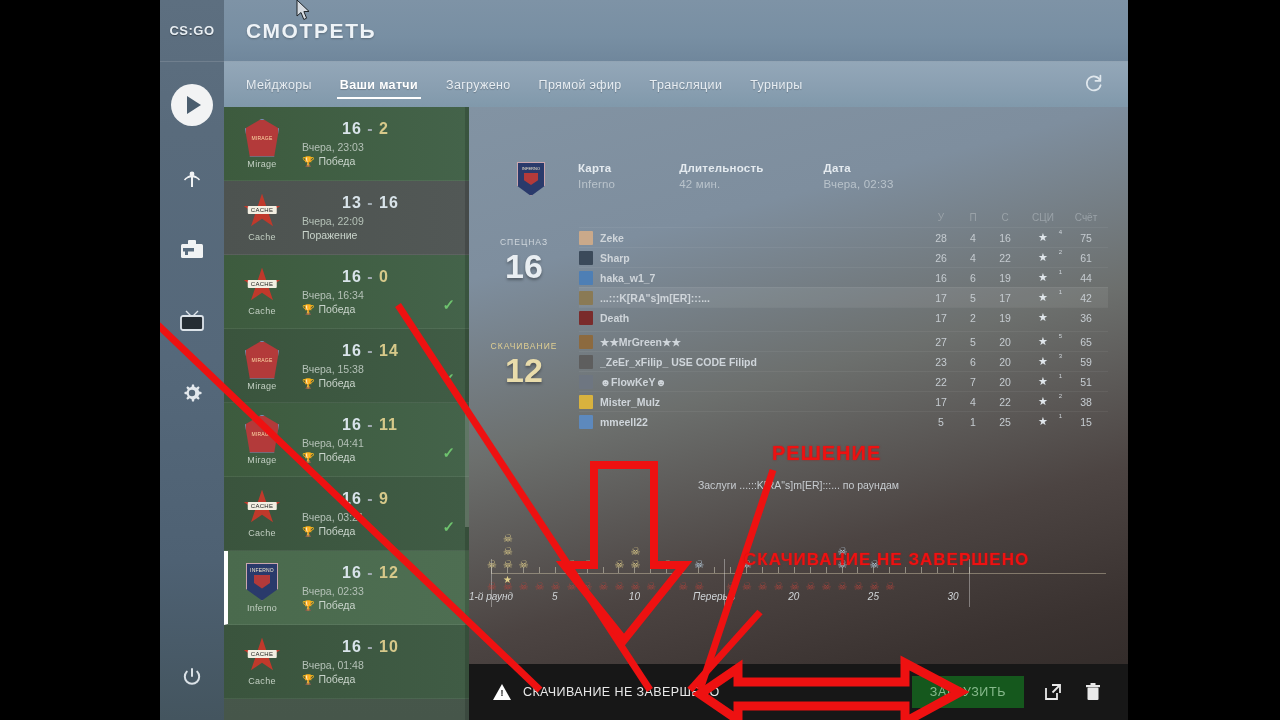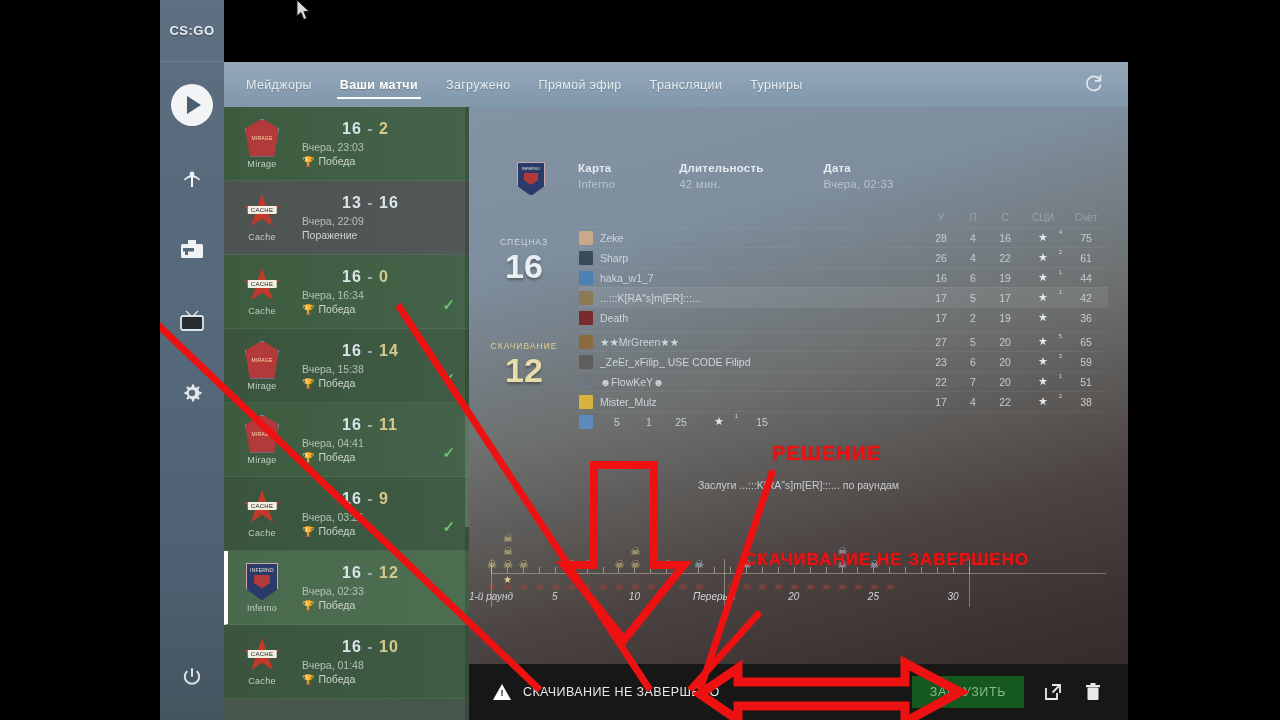--- a/index.html
+++ b/index.html
@@ -135,21 +135,21 @@
   .team-label.t { color: #e0cf93; }
   .team-score { font-size: 34px; font-weight: bold; color: #e9eef2; line-height: 1; margin-top: 2px;
       text-shadow: 0 2px 3px rgba(0,0,0,.35); }
   .team-score.t { color: #e9dcab; position: relative; }
   .team-score.t::before { content:""; position:absolute; left:50%; top:50%; transform:translate(-50%,-50%);
       width: 56px; height: 56px; border-radius:50%; background: rgba(230,220,170,.10); z-index:-1; }
   .players { flex: 1; padding-right: 20px; }
   .prow { display: flex; align-items: center; height: 20px; border-top: 1px solid rgba(255,255,255,.055); }
   .prow.hl { background: rgba(255,255,255,.07); }
   .pav { width: 14px; height: 14px; margin-right: 7px; border-radius: 1px; flex: 0 0 14px; }
-  .pname { flex: 1; font-size: 10.5px; color: #cfd5da; white-space: nowrap; overflow: hidden; text-overflow: ellipsis; }
+  .pname { flex: 1; font-size: 10.5px; color: #cfd5da; white-space: nowrap; overflow: hidden; text-overflow: ellipsis; font-weight: bold; }
   .pstat { font-size: 10.5px; color: #c6ccd1; text-align: center; }
   .pstar { position: relative; color: #dfe5ea; font-size: 11px; }
   .pstar sup { font-size: 6px; position: absolute; top: -2px; right: 2px; color: #cfd5da; }
 
   
   .rounds-title { text-align: center; font-size: 10.5px; color: #c7ccd0; margin-top: 48px; }
   .rounds { margin: 38px 22px 0 22px; position: relative; height: 90px; }
   .axis { position: absolute; left: 0; right: 0; top: 44px; height: 1px; background: rgba(210,200,170,.45); }
   .axis-mid { position: absolute; top: 30px; bottom: 12px; width: 1px; background: rgba(255,255,255,.35); }
   .tick { position: absolute; top: 38px; width: 1px; height: 6px; background: rgba(220,215,195,.5); }
@@ -257,20 +257,23 @@
         </div>
       </div>
       <div class="rail-btn power">
         <svg width="22" height="22" viewBox="0 0 22 22">
           <path d="M11 3 L11 10" stroke="#e8eef3" stroke-width="2" stroke-linecap="round"></path>
           <path d="M5.8 5.6 A7.2 7.2 0 1 0 16.2 5.6" stroke="#e8eef3" stroke-width="2" fill="none" stroke-linecap="round"></path>
         </svg>
       </div>
     </div>
 
+    <div id="header">
+      <div class="title">СМОТРЕТЬ</div>
+    </div>
 
     <div id="tabbar">
       <div class="tabs" id="tabs-container">
           <div class="tab">Мейджоры</div>
           <div class="tab active">Ваши матчи</div>
           <div class="tab">Загружено</div>
           <div class="tab">Прямой эфир</div>
           <div class="tab">Трансляции</div>
           <div class="tab">Турниры</div>
         </div>
@@ -548,20 +551,21 @@
                     <div class="pav" style="background:#d8b23e"></div>
                     <div class="pname">Mister_Mulz</div>
                     <div class="pstat col-k">17</div>
                     <div class="pstat col-d">4</div>
                     <div class="pstat col-a">22</div>
                     <div class="pstat col-m pstar">★<sup>2</sup></div>
                     <div class="pstat col-s">38</div>
                   </div>
                   <div class="prow">
                     <div class="pav" style="background:#5d89bd"></div>
+                    <div class="pname">mmeell22</div>
                     <div class="pstat col-k">5</div>
                     <div class="pstat col-d">1</div>
                     <div class="pstat col-a">25</div>
                     <div class="pstat col-m pstar">★<sup>1</sup></div>
                     <div class="pstat col-s">15</div>
                   </div>
                 </div>
               </div>
             </div>
         </div>

